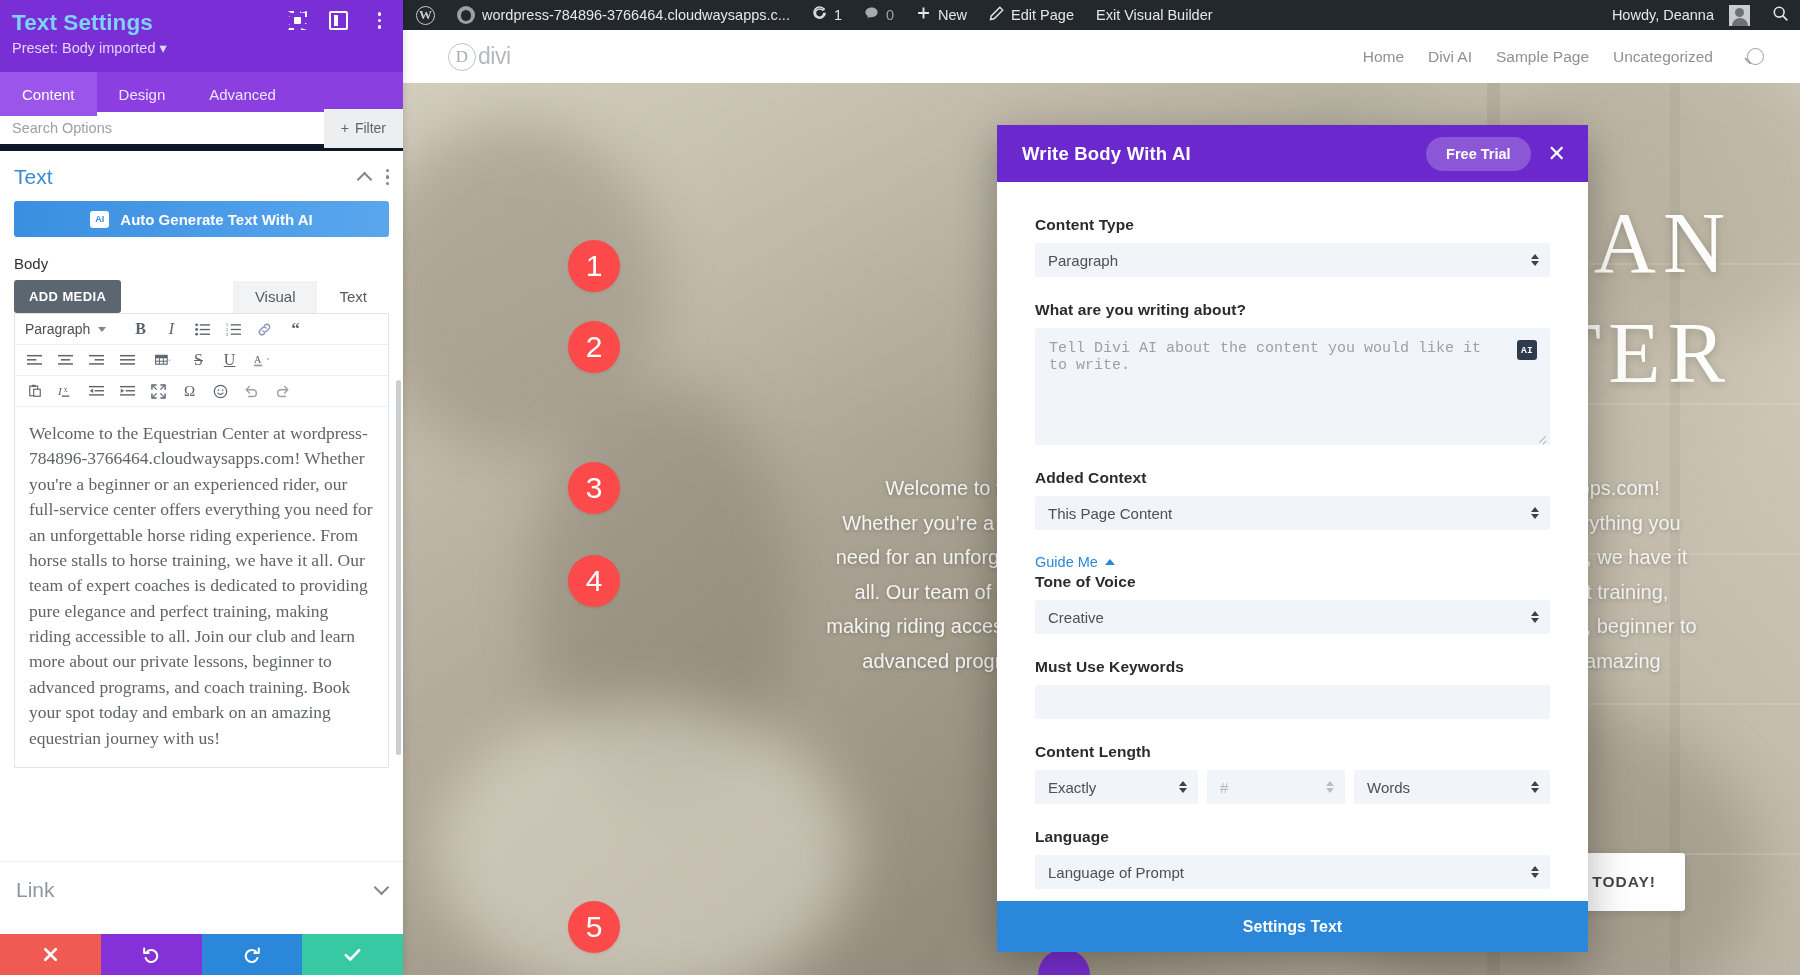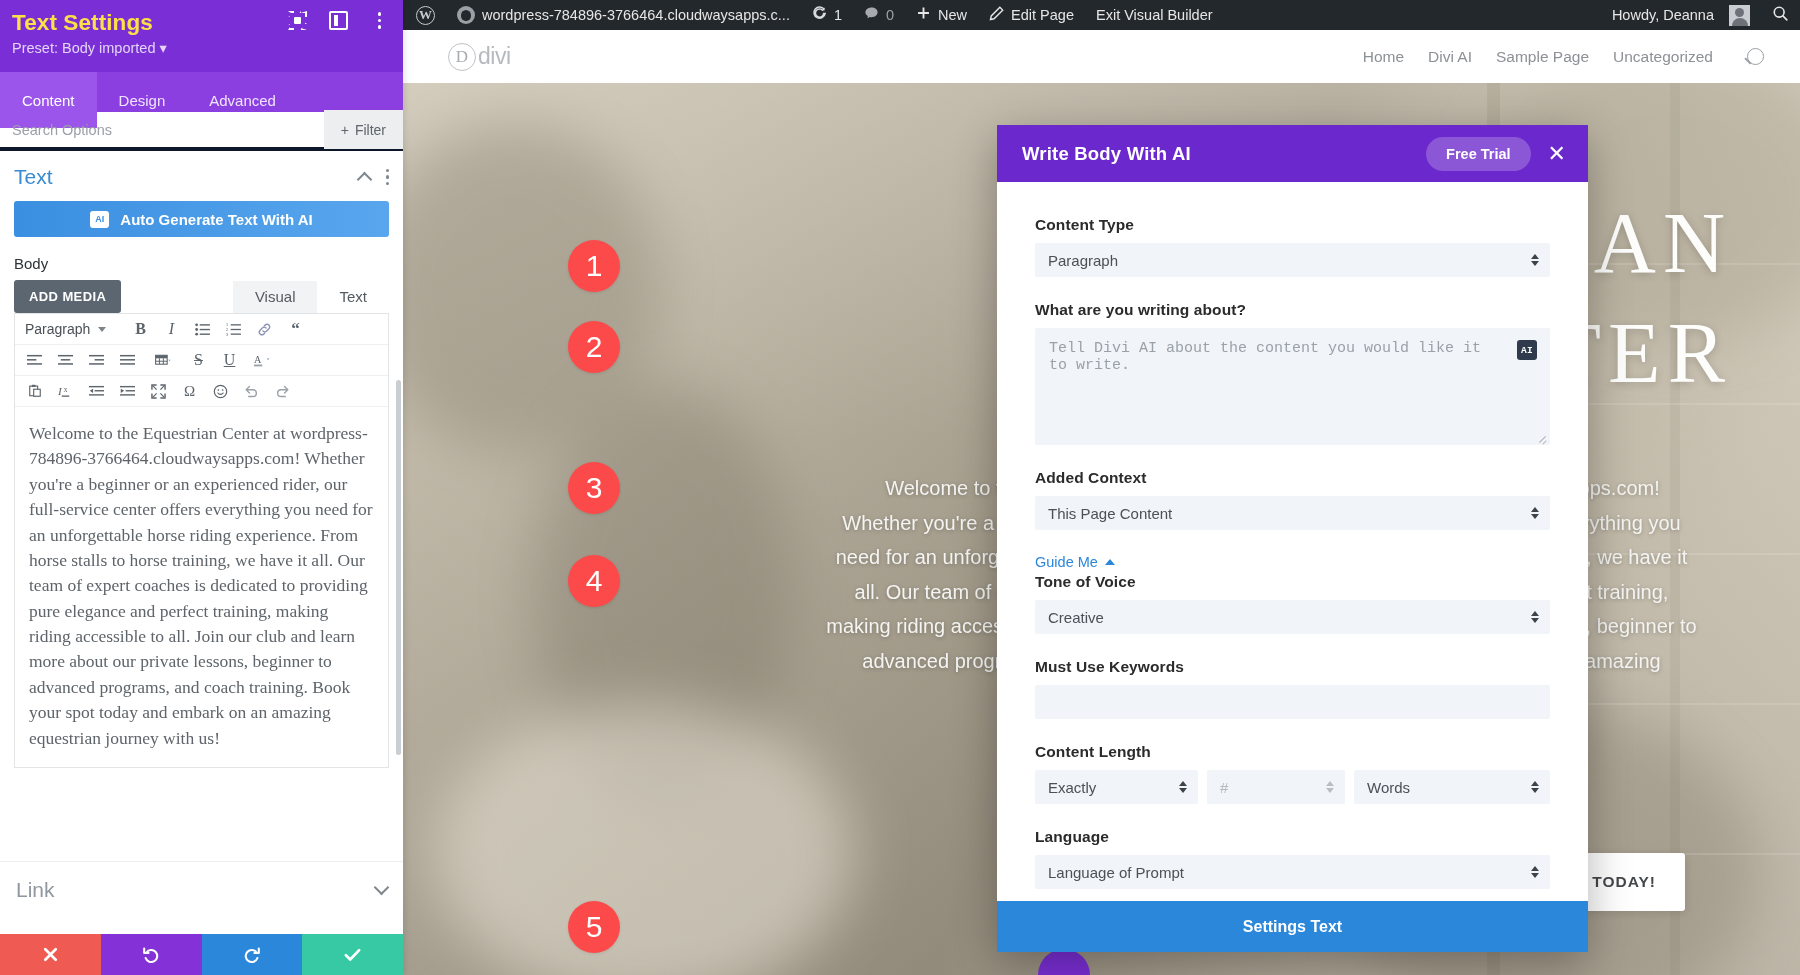--- a/index.html
+++ b/index.html
@@ -230,21 +230,21 @@
 
   
   #settings-panel {
     position: absolute; left: 0; top: 0; width: 403px; height: 975px;
     background: #fff; z-index: 20; overflow: hidden;
     box-shadow: 2px 0 6px rgba(0,0,0,0.10);
   }
   #sp-header {
     background: #7a2fd6; height: 72px; padding: 10px 14px 0 12px; position: relative;
   }
-  #sp-title { color:#fde047; font-size: 22.5px; font-weight: bold; letter-spacing:.1px; }
+  #sp-title { color:#7dd3fc; font-size: 22.5px; font-weight: bold; letter-spacing:.1px; }
   #sp-preset { color: #e4d4f7; font-size: 14.5px; margin-top: 4px; }
   #sp-header-icons {
     position:absolute; right: 14px; top: 11px; display: flex; align-items: center; gap: 22px;
   }
   .hdr-ico { width: 19px; height: 19px; position: relative; }
   .ico-focus::before, .ico-focus::after { content:""; position:absolute; }
   .ico-focus::before {
     left:0;top:0;right:0;bottom:0;
     border: 2px solid #fff;
     clip-path: polygon(0 0,6px 0,6px 2px,2px 2px,2px 6px,0 6px,
@@ -258,26 +258,26 @@
   .ico-layout { border: 2px solid #fff; border-radius: 2px; }
   .ico-layout::after {
     content:""; position:absolute; left:3px; top:2px; width:4px; bottom:2px; background:#fff;
   }
   .ico-dots { display:flex; flex-direction:column; align-items:center; justify-content:center; gap:3px; }
   .ico-dots span { width: 3.5px; height: 3.5px; background:#fff; border-radius:50%; display:block; }
   #sp-tabs {
     display: flex; background: #8b3fe0; height: 40px;
   }
   .sp-tab {
-    flex: 0 0 auto; padding: 0 22px; height: 56px; color: #f0e4ff;
+    flex: 0 0 auto; padding: 0 22px; height: 44px; color: #f0e4ff;
     display: flex; align-items: center; font-size: 15px;
   }
   .sp-tab.active { background: #9b55ea; color: #fff; }
   #sp-search {
-    height: 39px; border-bottom: 4px solid #0f172a; display: flex; align-items: center;
+    height: 39px; border-bottom: 7px solid #0f172a; display: flex; align-items: center;
     padding-left: 12px; background:#fff;
   }
   #sp-search-input { font-size: 14.5px; color: #9aa0a6; flex: 1 1 auto; }
   #sp-filter {
     background: #eceef0; color: #5e646a; font-size: 14px; height: 39px;
     display: flex; align-items: center; gap: 6px; padding: 0 17px;
   }
   #sp-scroll { position: absolute; left:0; top: 151px; width: 403px; bottom: 58px; overflow: hidden; }
   #text-section-head {
     display: flex; align-items: center; padding: 14px 14px 12px 14px;

